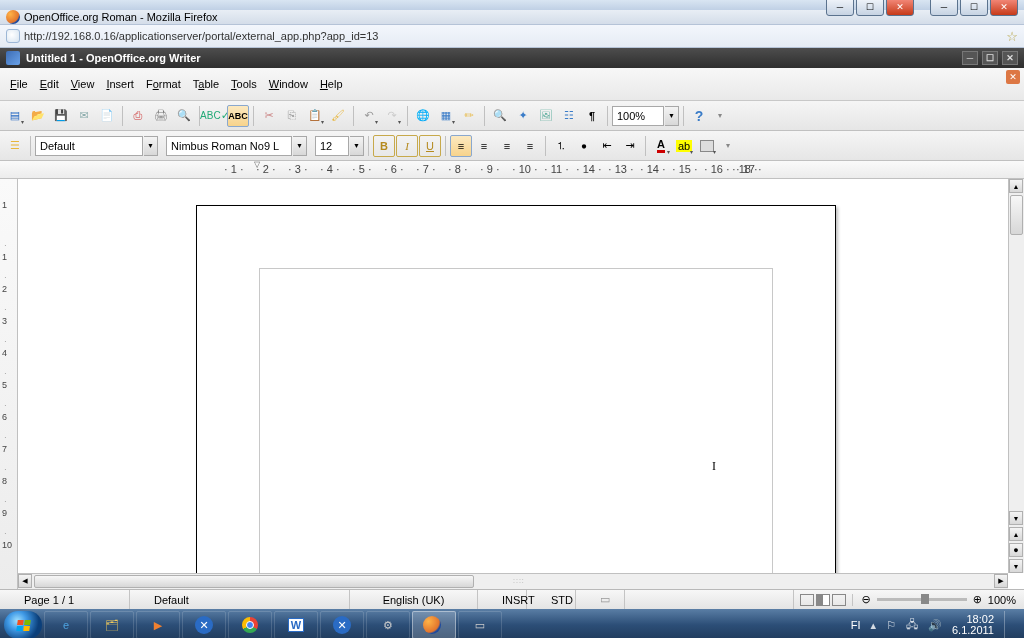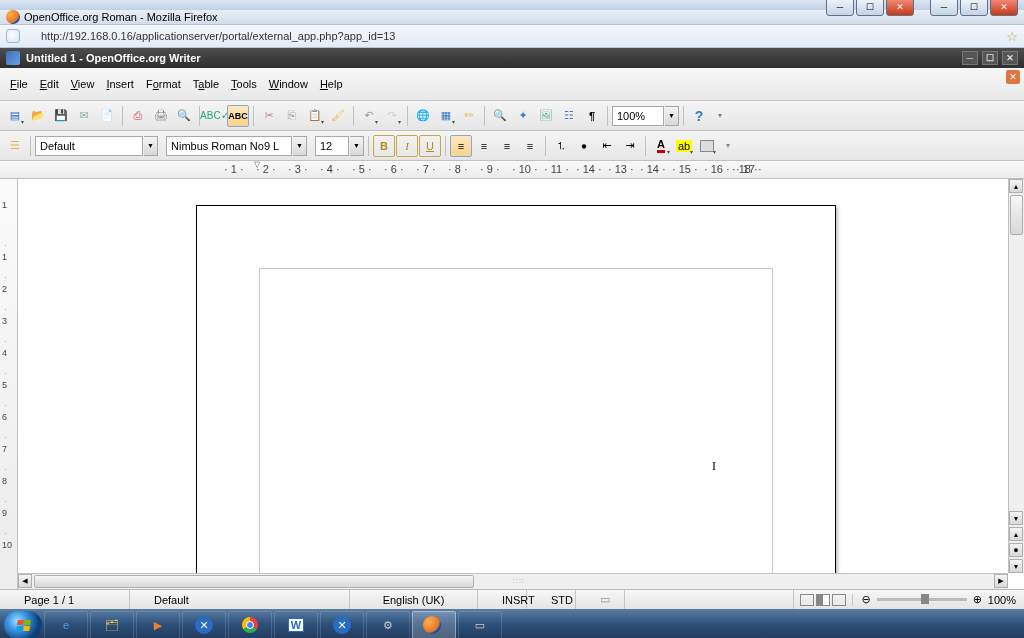--- a/index.html
+++ b/index.html
@@ -7,21 +7,21 @@
 
 
 .win7-titlebar { height: 10px; background: linear-gradient(#d9e5f2,#c0d0e5); position: relative; }
 .browser-title-row { height: 14px; background: linear-gradient(#e8eef5,#d4dde9); display: flex; align-items: center; padding: 0 6px; }
 .ff-icon { width: 14px; height: 14px; border-radius: 50%; background: radial-gradient(circle at 30% 30%, #ffb347, #e2752d 60%, #1e4a9e 70%); margin-right: 4px; }
 .win-controls { position: absolute; right: 6px; top: -2px; display: flex; gap: 2px; }
 .win-btn { width: 28px; height: 18px; border: 1px solid #5a728e; border-radius: 0 0 3px 3px; display: flex; align-items: center; justify-content: center; background: linear-gradient(#f0f4fa,#c6d3e3); font-size: 9px; }
 .win-btn.close { background: linear-gradient(#f48a7b,#c63a19); color: #fff; }
 .win-group2 { right: 110px; }
 
-.addressbar { height: 24px; background: linear-gradient(#f3f6fc,#e5ebf4); border-top: 1px solid #b5c3d7; border-bottom: 1px solid #b5c3d7; display: flex; align-items: center; padding: 0 6px; gap: 21px; }
+.addressbar { height: 24px; background: linear-gradient(#f3f6fc,#e5ebf4); border-top: 1px solid #b5c3d7; border-bottom: 1px solid #b5c3d7; display: flex; align-items: center; padding: 0 6px; gap: 4px; }
 .globe-icon { width: 14px; height: 14px; border: 1px solid #9db7d6; border-radius: 3px; background: radial-gradient(circle at 40% 40%, #fff, #d6e3f0); }
 .url { flex: 1; color: #333; }
 .star-icon { font-size: 13px; color: #b8a64a; }
 
 
 .ooo-title { height: 20px; background: linear-gradient(#4d4d4d,#2e2e2e); color: #fff; display: flex; align-items: center; padding: 0 6px; font-weight: bold; font-size: 11px; }
 .ooo-docicon { width: 14px; height: 14px; background: linear-gradient(135deg,#3d6db5,#6aa2e8); border-radius: 2px; margin-right: 6px; }
 .ooo-winctrl { margin-left: auto; display: flex; gap: 4px; }
 .ooo-wc { width: 16px; height: 14px; background: #555; border: 1px solid #777; color: #ddd; display: flex; align-items:center; justify-content:center; font-size:9px;}
 
@@ -427,13 +427,25 @@
     </div>
   <div class="task-btn">
       <span style="color:#ccc">⚙</span>
     </div>
   <div class="task-btn active">
       <span class="ff-icon" style="width:18px;height:18px"></span>
     </div>
   <div class="task-btn">
       <span style="color:#ccc">▭</span>
     </div>
+  <div class="tray">
+    <span>FI</span>
+    <span style="opacity:.8">▴</span>
+    <span style="opacity:.8">⚐</span>
+    <span style="opacity:.8">🖧</span>
+    <span style="opacity:.8">🔊</span>
+    <div class="clock">
+      <div>18:02</div>
+      <div>6.1.2011</div>
+    </div>
+    <div style="width:8px;height:28px;border-left:1px solid rgba(255,255,255,.3)"></div>
+  </div>
 </div>
 
 </body></html>

